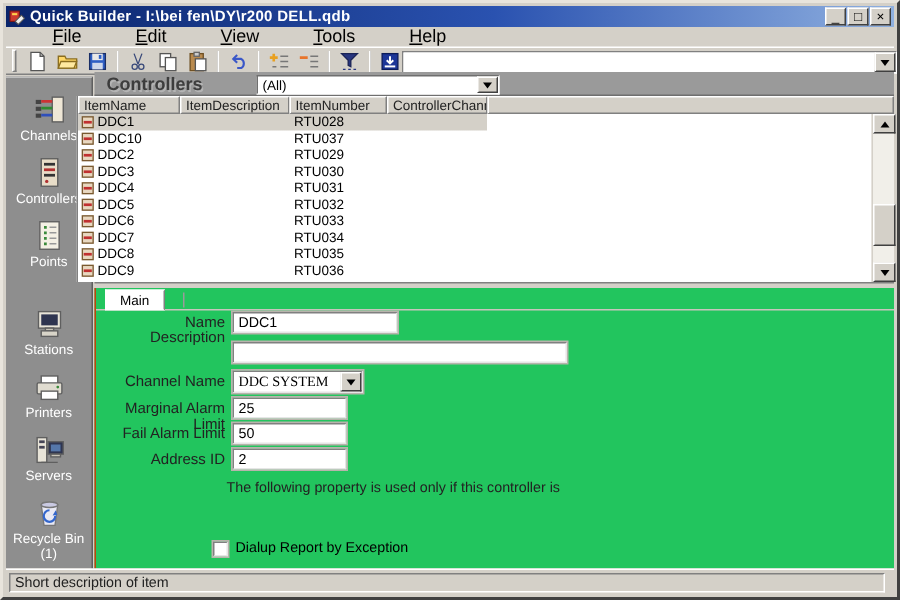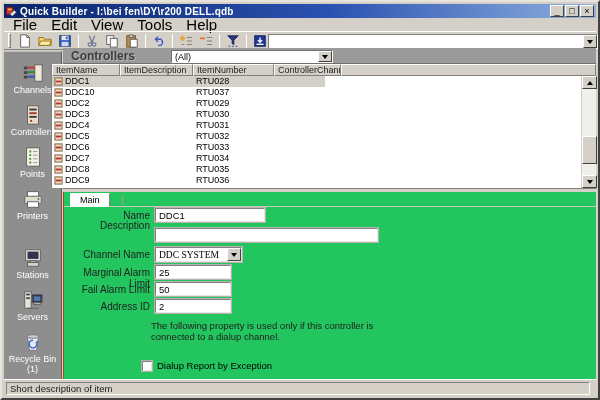--- a/index.html
+++ b/index.html
@@ -20,21 +20,21 @@
   .app-icon svg { width:11px; height:11px; display:block; }
   .win-buttons { display:flex; gap:1px; }
   .win-btn {
     width:14px; height:12px; background:var(--chrome,#d4d0c8);
     border:1px solid; border-color:#fff #404040 #404040 #fff;
     font-size:9px; line-height:9px; text-align:center; font-family:"Liberation Sans",sans-serif;
     padding:0; cursor:default;
   }
   
   .menubar { position:absolute; top:16px; left:2px; right:2px; height:13px; display:flex; align-items:center; padding-left:3px; gap:2px; }
-  .menu-item { padding:0 6px; font-size:15px; line-height:13px; }
+  .menu-item { padding:0 6px; font-size:12px; line-height:13px;margin-left:22px; }
   
   .toolbar {
     position:absolute; top:29px; left:2px; right:2px; height:19px;
     border-top:1px solid #fff; border-bottom:1px solid #808080;
     display:flex; align-items:center; padding-left:4px;
   }
   .tb-grip { width:3px; height:15px; border:1px solid; border-color:#fff #808080 #808080 #fff; margin-right:4px; }
   .tb-btn { width:20px; height:17px; background:transparent; border:1px solid transparent; display:flex; align-items:center; justify-content:center; padding:0; }
   .tb-btn svg { width:14px; height:14px; display:block; }
   .tb-sep { width:1px; height:14px; background:#808080; border-right:1px solid #fff; margin:0 3px; }
@@ -76,21 +76,21 @@
     position:absolute; left:49px; right:2px; top:62px; height:124px;
     background:var(--list-white,#fff); border-left:1px solid #808080;
   }
   .thead { display:flex; height:12px; }
   .th {
     background:var(--chrome,#d4d0c8);
     border:1px solid; border-color:#fff #808080 #808080 #fff;
     font-size:9px; line-height:10px; padding-left:3px; color:#222;
     overflow:hidden; white-space:nowrap;
   }
-  .w-name{width:68px;} .w-desc{width:73px;} .w-num{width:81px;} .w-chan{width:67px;} .w-fill{flex:1;}
+  .w-name{width:68px;} .w-desc{width:73px;} .w-num{width:65px;} .w-chan{width:67px;} .w-fill{flex:1;}
   .tbody { position:absolute; top:12px; left:0; right:15px; bottom:0; overflow:hidden; }
   .trow { display:flex; height:11px; line-height:11px; font-size:9px; white-space:nowrap; }
   .trow.selected { background:linear-gradient(90deg, var(--selection,#d4d0c8) 0, var(--selection,#d4d0c8) 273px, transparent 273px); }
   .td { overflow:hidden; padding-left:3px; }
   .td.name { width:68px; display:flex; align-items:center; gap:2px; padding-left:2px; }
   .td.desc { width:73px; } .td.num { width:65px; } .td.chan { width:67px; }
   .row-icon svg { width:9px; height:9px; display:block; }
   
   .vscroll { position:absolute; top:12px; right:0; width:15px; bottom:0; background:#f1efe9; border-left:1px solid #d4d0c8; }
   .sc-btn { position:absolute; left:0; width:15px; height:13px; background:var(--chrome,#d4d0c8); border:1px solid; border-color:#fff #404040 #404040 #fff; display:flex; align-items:center; justify-content:center; }
@@ -310,41 +310,41 @@
     <div class="sb-item">
       <span>
           <svg viewBox="0 0 24 24">
             <rect x="5" y="2" width="14" height="20" fill="#f4f0e4" stroke="#5f5f5f"></rect>
             <path d="M8 6h2M8 10h2M8 14h2M8 18h2" stroke="#3a8a3a" stroke-width="2"></path>
             <path d="M12 6h5M12 10h5M12 14h5M12 18h5" stroke="#999"></path>
           </svg>
         </span>
       <span class="sb-label">Points</span>
     </div>
+    <div class="sb-item gap-before">
+      <span>
+          <svg viewBox="0 0 24 24">
+            <rect x="4" y="3" width="16" height="12" fill="#e8e4d8" stroke="#5f5f5f"></rect>
+            <rect x="6" y="5" width="12" height="8" fill="#2f3550"></rect>
+            <rect x="9" y="15" width="6" height="2" fill="#c8c4b8" stroke="#5f5f5f"></rect>
+            <rect x="6" y="17" width="12" height="4" fill="#d8d4c8" stroke="#5f5f5f"></rect>
+          </svg>
+        </span>
+      <span class="sb-label">Stations</span>
+    </div>
     <div class="sb-item">
       <span>
           <svg viewBox="0 0 24 24">
             <rect x="6" y="4" width="12" height="6" fill="#fff" stroke="#5f5f5f"></rect>
             <rect x="3" y="9" width="18" height="8" rx="1" fill="#e0dcd0" stroke="#5f5f5f"></rect>
             <rect x="6" y="15" width="12" height="6" fill="#fff" stroke="#5f5f5f"></rect>
             <circle cx="18" cy="12" r="1" fill="#3a8a3a"></circle>
           </svg>
         </span>
       <span class="sb-label">Printers</span>
-    </div>
-    <div class="sb-item gap-before">
-      <span>
-          <svg viewBox="0 0 24 24">
-            <rect x="4" y="3" width="16" height="12" fill="#e8e4d8" stroke="#5f5f5f"></rect>
-            <rect x="6" y="5" width="12" height="8" fill="#2f3550"></rect>
-            <rect x="9" y="15" width="6" height="2" fill="#c8c4b8" stroke="#5f5f5f"></rect>
-            <rect x="6" y="17" width="12" height="4" fill="#d8d4c8" stroke="#5f5f5f"></rect>
-          </svg>
-        </span>
-      <span class="sb-label">Stations</span>
     </div>
     <div class="sb-item">
       <span>
           <svg viewBox="0 0 24 24">
             <rect x="3" y="3" width="7" height="18" fill="#e8e4d8" stroke="#5f5f5f"></rect>
             <rect x="4.5" y="5" width="4" height="2" fill="#445"></rect>
             <rect x="4.5" y="9" width="4" height="2" fill="#445"></rect>
             <rect x="11" y="6" width="11" height="9" fill="#2f3550" stroke="#5f5f5f"></rect>
             <rect x="13" y="8" width="7" height="5" fill="#5577aa"></rect>
             <rect x="13" y="15" width="7" height="2" fill="#c8c4b8" stroke="#5f5f5f"></rect>
@@ -563,21 +563,20 @@
     <input class="finput" style="top: 73px; width: 76px;" value="25">
 
     <span class="flabel" style="top:92px;">Fail Alarm Limit</span>
     <input class="finput" style="top: 90px; width: 76px;" value="50">
 
     <span class="flabel" style="top:109px;">Address ID</span>
     <input class="finput" style="top: 107px; width: 76px;" value="2">
 
     <div class="note" style="top:128px;">
       <div>The following property is used only if this controller is</div>
-      <div>connected to a dialup channel.</div>
     </div>
 
     <div class="cbrow" style="top:136px;margin-top:32px;">
       <span class="checkbox"></span>
       <span class="cb-label">Dialup Report by Exception</span>
     </div>
   </div>
 
   <div class="statusbar">
     <span class="status-cell">Short description of item</span>

